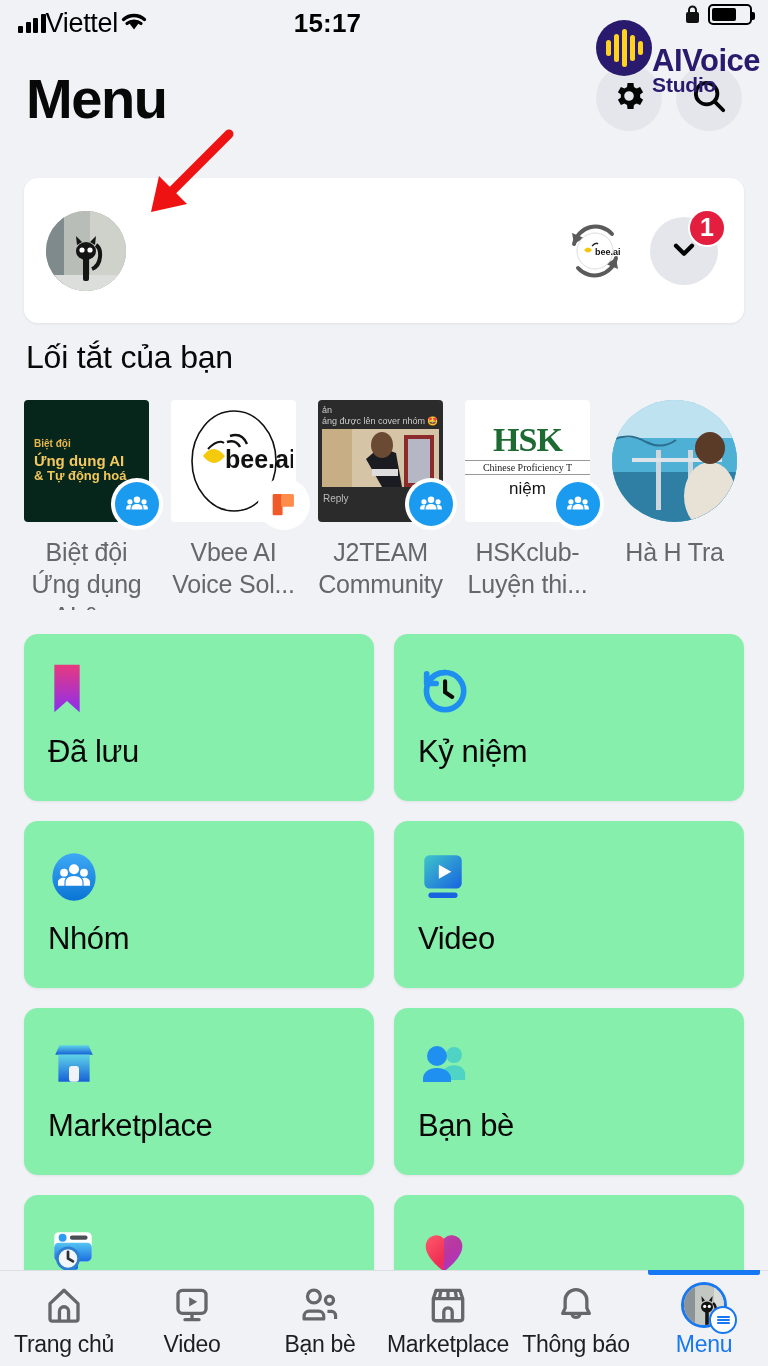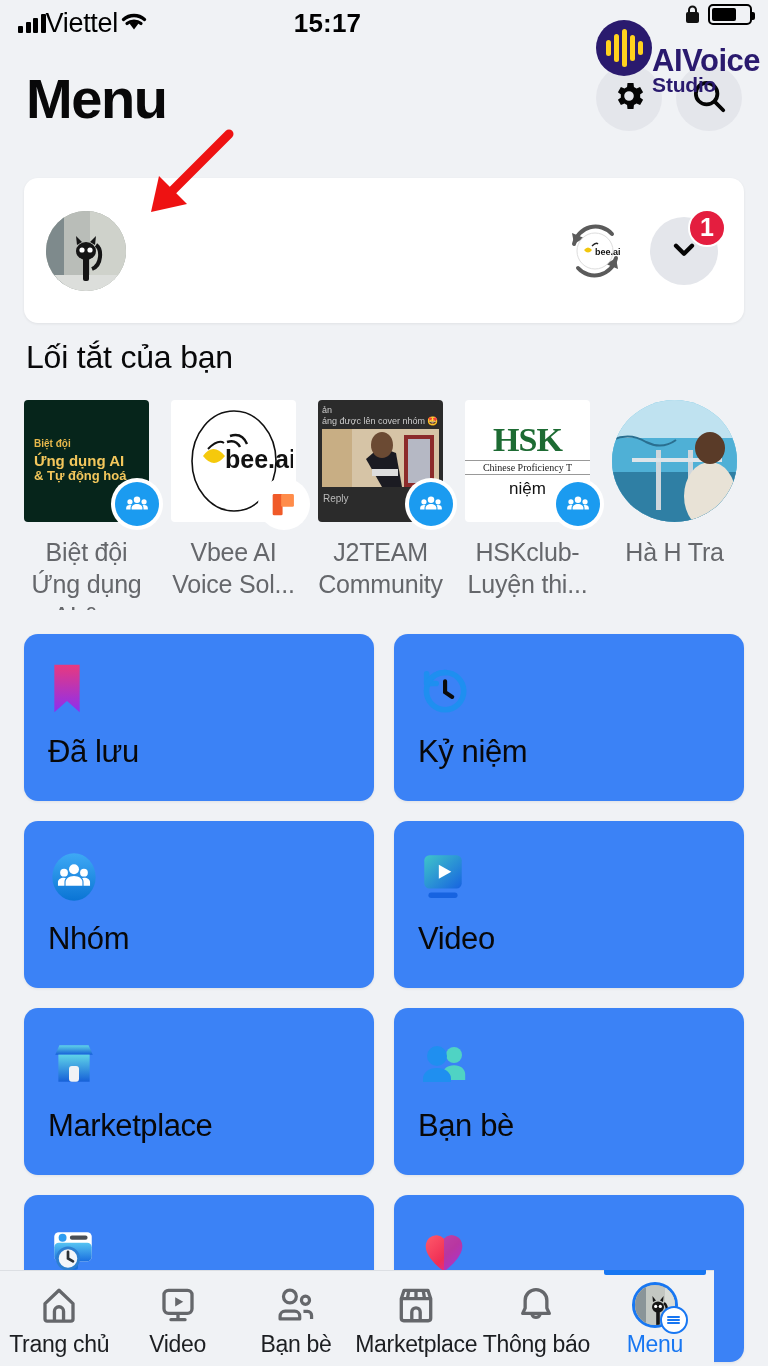--- a/index.html
+++ b/index.html
@@ -181,35 +181,35 @@
   .t-beach { background: linear-gradient(180deg,#bfe4f2 0%,#6fc4e0 35%,#3f9fc4 60%,#2d6f8e 100%); }
 
   
   .tiles {
     position: absolute; left: 24px; top: 634px;
     width: 720px;
     display: grid; grid-template-columns: 350px 350px;
     gap: 20px 20px;
   }
   .tile {
-    height: 167px; background: #3b82f6; border-radius: 14px;
+    height: 167px; background: #86efac; border-radius: 14px;
     padding: 26px 24px;
     box-shadow: 0 1px 3px rgba(0,0,0,0.07);
     display: flex; flex-direction: column; justify-content: flex-start;
   }
   .tile-icon { height: 60px; display: flex; align-items: center; }
   .tile-label {
     margin-top: 14px; font-size: 31px; font-weight: 400;
     color: #080809; letter-spacing: -0.4px;
   }
 
   
   .bottom-nav {
     position: absolute; left: 0; bottom: 0;
-    width: 714px; height: 96px;
+    width: 768px; height: 96px;
     background: #f0f2f5;
     border-top: 1px solid #dcdfe3;
     display: flex; align-items: flex-start;
   }
   .nav-item {
     flex: 1; height: 96px;
     display: flex; flex-direction: column; align-items: center; justify-content: flex-start;
     padding-top: 12px; position: relative;
   }
   .nav-item .nav-ico { height: 44px; display: flex; align-items: center; justify-content: center; }

